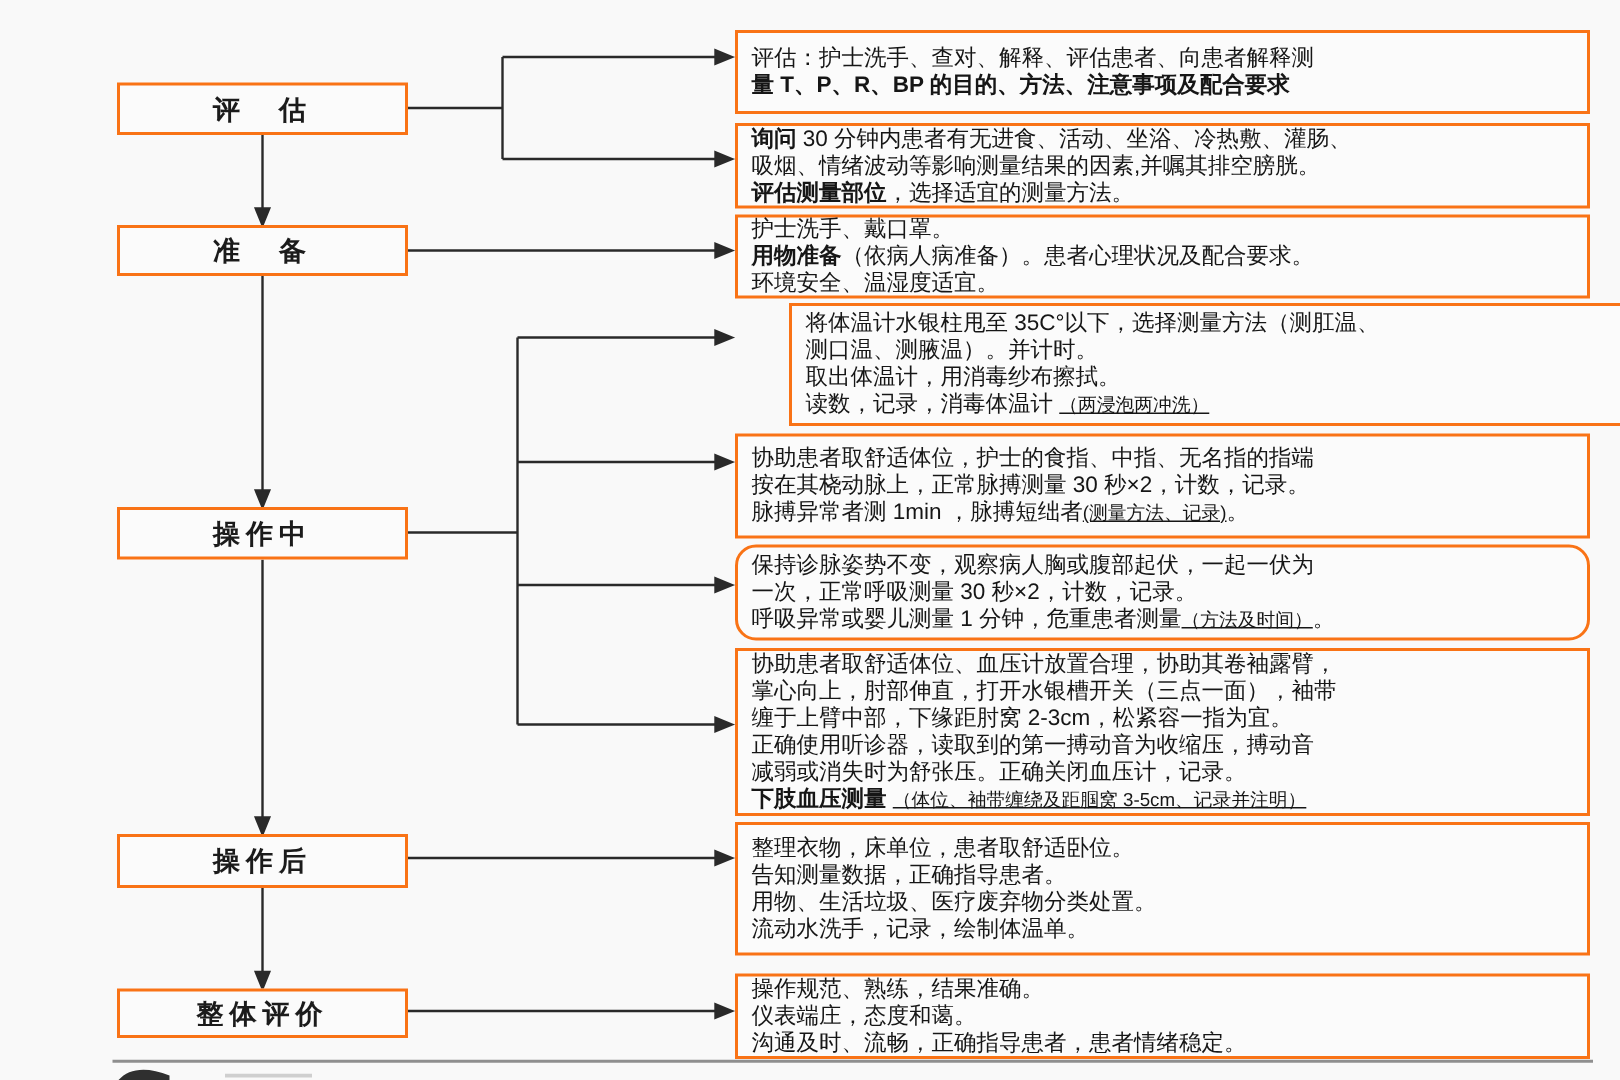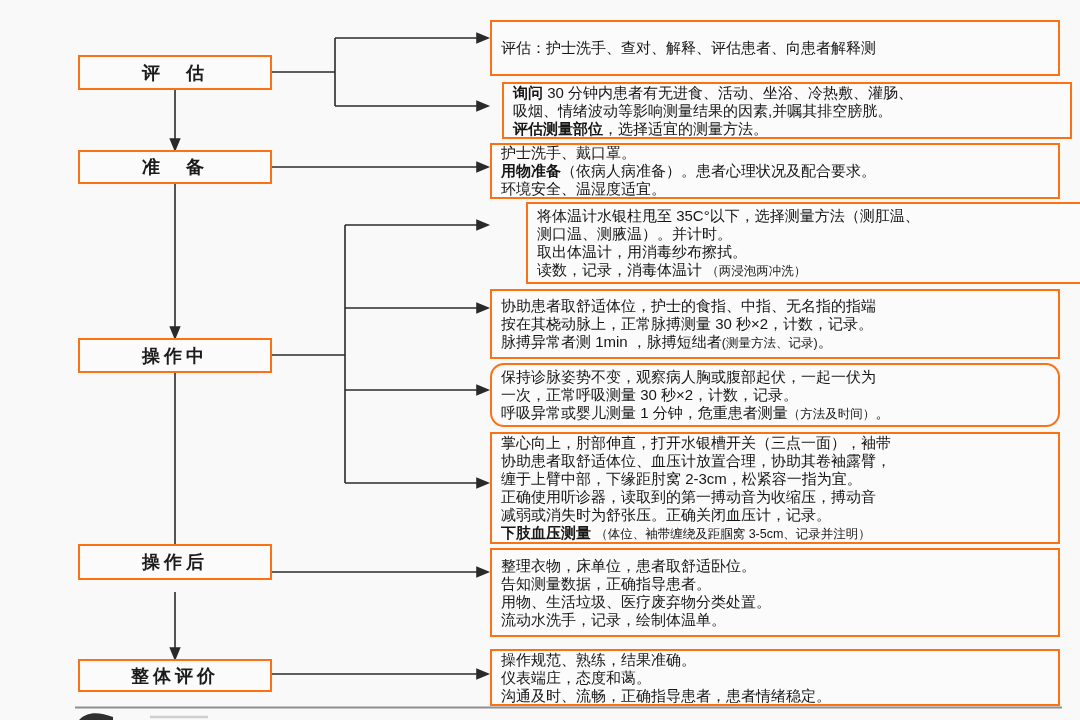--- a/index.html
+++ b/index.html
@@ -43,21 +43,21 @@
     background: #fbfbfb;
     padding: 2px 6px 2px 9px;
     display: flex;
     flex-direction: column;
     justify-content: center;
     font-size: 15px;
     color: #161616;
   }
   .tline { line-height: 1.2; white-space: nowrap; }
   .b  { font-weight: bold; }
-  .sm { font-size: 12.5px; }
+  .sm { font-size: 12.5px; text-decoration: underline; }
 </style>
 </head>
 <body>
 
 <div class="canvas">
 
   <svg class="overlay" viewBox="0 0 1080 720" xmlns="http://www.w3.org/2000/svg">
     <g stroke="#2a2a2a" stroke-width="1.6" fill="#2a2a2a">
 
       <g>
@@ -122,31 +122,32 @@
 
   <div class="stage" style="top:55px;  height:35px;">
     <span>评　估</span>
   </div>
   <div class="stage" style="top:338px; height:35px;">
     <span>操作中</span>
   </div>
   <div class="stage" style="top:150px; height:34px;">
     <span>准　备</span>
   </div>
-  <div class="stage" style="top:544px; height:36px;align-items:center;">
+  <div class="stage" style="top:556px; height:36px;align-items:center;">
     <span>操作后</span>
   </div>
   <div class="stage" style="top:659px; height:33px;">
     <span>整体评价</span>
   </div>
 
   <div class="detail" style="top:20px;  height:56px;">
       <div class="tline"><span>评估：护士洗手、查对、解释、评估患者、向患者解释测</span></div>
+      <div class="tline"><span class="b">量 T、P、R、BP 的目的、方法、注意事项及配合要求</span></div>
     </div>
-  <div class="detail" style="top:82px;  height:57px;margin-left:12px;">
+  <div class="detail" style="top:82px;  height:57px;">
       <div class="tline"><span class="b">询问</span><span> 30 分钟内患者有无进食、活动、坐浴、冷热敷、灌肠、</span></div>
       <div class="tline"><span>吸烟、情绪波动等影响测量结果的因素,并嘱其排空膀胱。</span></div>
       <div class="tline"><span class="b">评估测量部位</span><span>，选择适宜的测量方法。</span></div>
     </div>
   <div class="detail" style="top:143px; height:56px;">
       <div class="tline"><span>护士洗手、戴口罩。</span></div>
       <div class="tline"><span class="b">用物准备</span><span>（依病人病准备）。患者心理状况及配合要求。</span></div>
       <div class="tline"><span>环境安全、温湿度适宜。</span></div>
     </div>
   <div class="detail" style="top:202px; height:82px;margin-left:36px;">
@@ -159,22 +160,22 @@
       <div class="tline"><span>协助患者取舒适体位，护士的食指、中指、无名指的指端</span></div>
       <div class="tline"><span>按在其桡动脉上，正常脉搏测量 30 秒×2，计数，记录。</span></div>
       <div class="tline"><span>脉搏异常者测 1min ，脉搏短绌者</span><span class="sm">(测量方法、记录)</span><span>。</span></div>
     </div>
   <div class="detail" style="top:363px; height:64px;border-radius:14px;">
       <div class="tline"><span>保持诊脉姿势不变，观察病人胸或腹部起伏，一起一伏为</span></div>
       <div class="tline"><span>一次，正常呼吸测量 30 秒×2，计数，记录。</span></div>
       <div class="tline"><span>呼吸异常或婴儿测量 1 分钟，危重患者测量</span><span class="sm">（方法及时间）</span><span>。</span></div>
     </div>
   <div class="detail" style="top:432px; height:112px;">
+      <div class="tline"><span>协助患者取舒适体位、血压计放置合理，协助其卷袖露臂，</span></div>
       <div class="tline"><span>掌心向上，肘部伸直，打开水银槽开关（三点一面），袖带</span></div>
-      <div class="tline"><span>协助患者取舒适体位、血压计放置合理，协助其卷袖露臂，</span></div>
       <div class="tline"><span>缠于上臂中部，下缘距肘窝 2-3cm，松紧容一指为宜。</span></div>
       <div class="tline"><span>正确使用听诊器，读取到的第一搏动音为收缩压，搏动音</span></div>
       <div class="tline"><span>减弱或消失时为舒张压。正确关闭血压计，记录。</span></div>
       <div class="tline"><span class="b">下肢血压测量 </span><span class="sm">（体位、袖带缠绕及距腘窝 3-5cm、记录并注明）</span></div>
     </div>
   <div class="detail" style="top:548px; height:89px;">
       <div class="tline"><span>整理衣物，床单位，患者取舒适卧位。</span></div>
       <div class="tline"><span>告知测量数据，正确指导患者。</span></div>
       <div class="tline"><span>用物、生活垃圾、医疗废弃物分类处置。</span></div>
       <div class="tline"><span>流动水洗手，记录，绘制体温单。</span></div>

